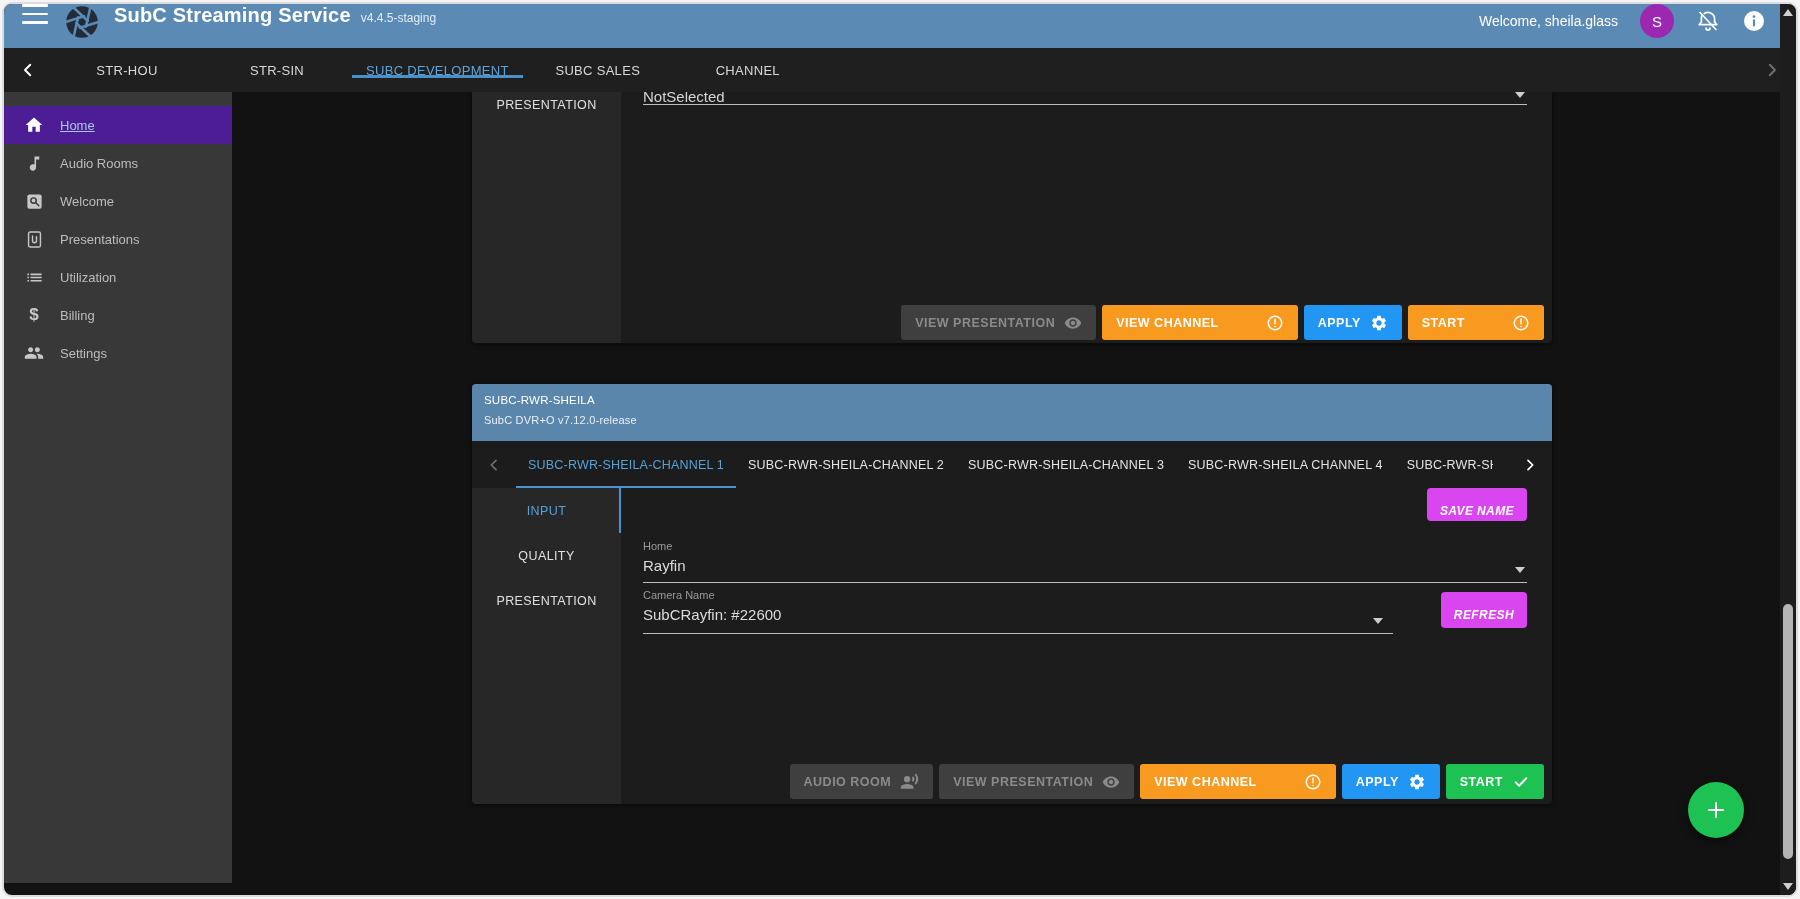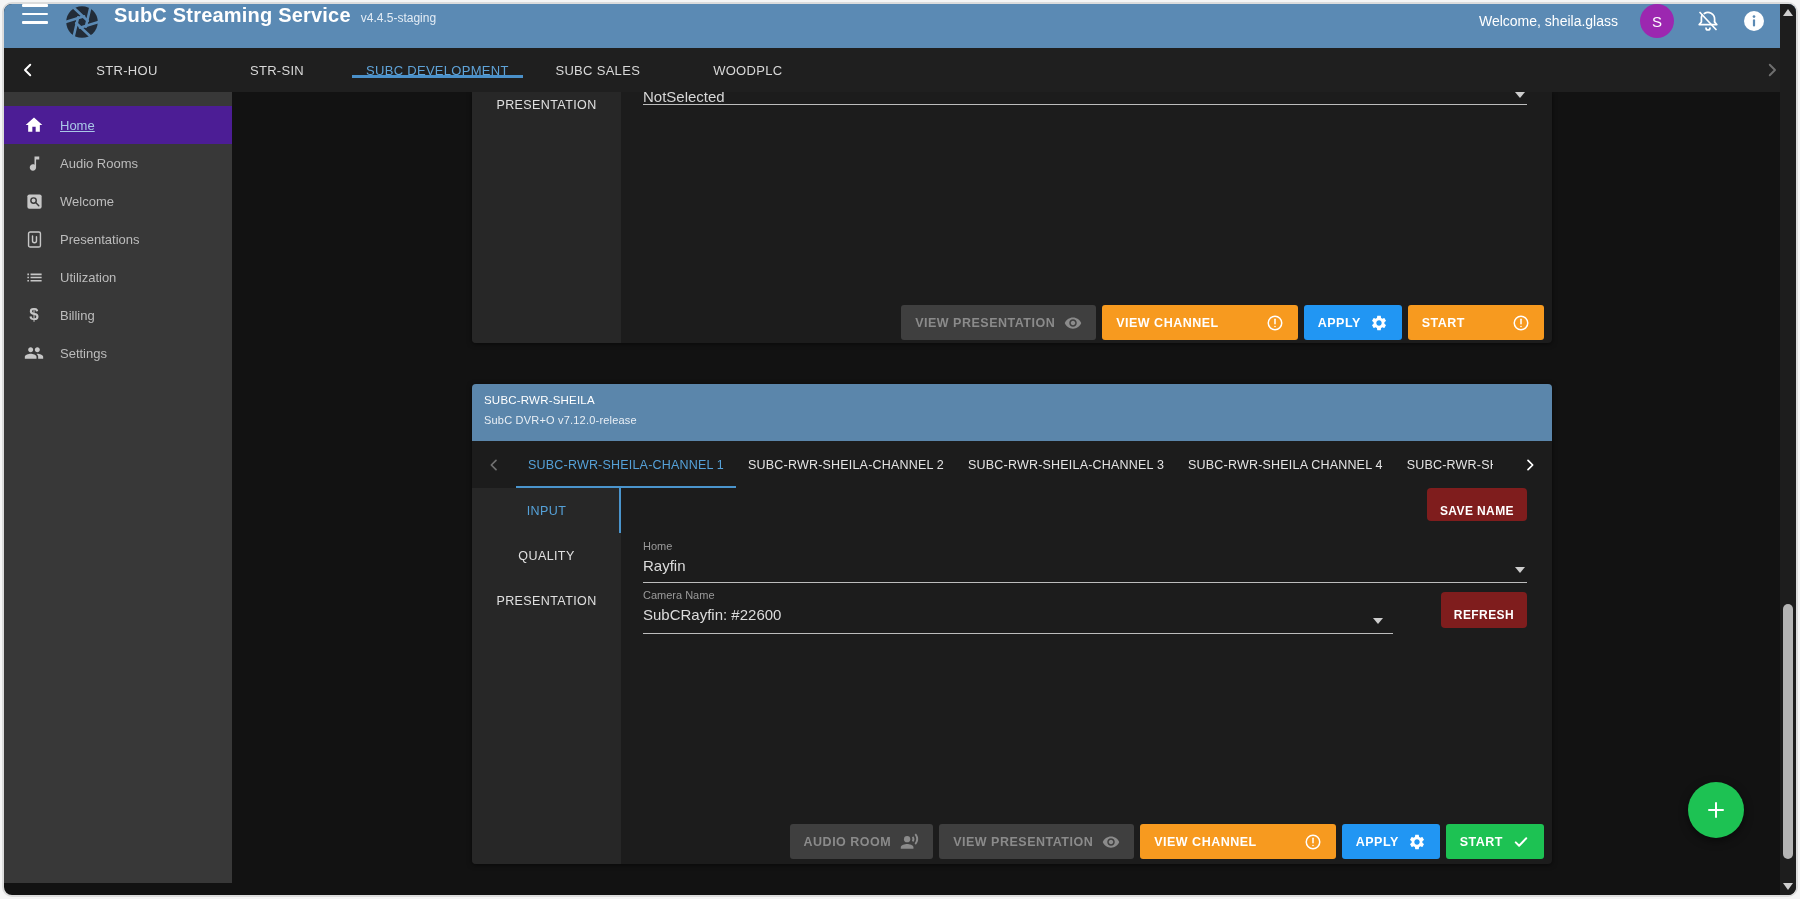--- a/index.html
+++ b/index.html
@@ -58,25 +58,25 @@
   .card-actions{ position:absolute; right:8px; bottom:3px; display:flex; gap:6px; }
 
   
   .btn{ height:35px; display:inline-flex; align-items:center; gap:9px; padding:0 14px; border:none;
         border-radius:3px; font-family:inherit; font-size:12.5px; font-weight:bold; letter-spacing:.5px;
         color:#fff; cursor:pointer; white-space:nowrap; }
   .btn.disabled{ background:#3f3f3f; color:#8b8b8b; cursor:default; }
   .btn.orange{ background:#f79a1f;gap:47px; }
   .btn.blue{ background:#2196f3; }
   .btn.green{ background:#1dc253; }
-  .btn-steel{ background:#7f1d1d; color:#fff; border:none; border-radius:4px; height:33px; padding:16px 13px;
-              font-family:inherit; font-size:12px; font-weight:bold; letter-spacing:.4px; cursor:pointer; }
-
-  
-  .card2{ top:292px; height:480px; display:flex; flex-direction:column; overflow:hidden; }
+  .btn-steel{ background:#d946ef; color:#fff; border:none; border-radius:4px; height:33px; padding:16px 13px;
+              font-family:inherit; font-size:12px; font-weight:bold; letter-spacing:.4px; cursor:pointer;font-style:italic; }
+
+  
+  .card2{ top:292px; height:420px; display:flex; flex-direction:column; overflow:hidden; }
   .card2-header{ height:57px; background:#5b86ab; padding:10px 12px 0; flex-shrink:0; }
   .ch-title{ font-size:11.5px; color:#fff; letter-spacing:.2px; margin-bottom:8px; }
   .ch-sub{ font-size:11px; color:#e9eff5; letter-spacing:.2px; }
   .chan-tabs{ height:47px; display:flex; align-items:stretch; flex-shrink:0; }
   .chan-arrow{ width:44px; display:flex; align-items:center; justify-content:center; cursor:pointer; }
   .chan-arrow.right{ margin-left:auto; }
   .chan-tab{ padding:0 12px; font-size:12.5px; color:#e4e4e4; letter-spacing:.2px; display:flex;
              align-items:center; position:relative; cursor:pointer; white-space:nowrap; }
   .chan-tab.active{ color:#55a1d8; }
   .chan-tab.active::after{ content:""; position:absolute; left:0; right:0; bottom:0; height:2px; background:#4a94cc; }
@@ -168,21 +168,21 @@
   <div class="tabbar">
     <div class="nav-arrow">
       <svg width="18" height="18" viewBox="0 0 24 24" fill="none" stroke="#fff" stroke-width="2.6" stroke-linecap="round" stroke-linejoin="round">
           <polyline points="15 5 8 12 15 19"></polyline>
         </svg>
     </div>
     <div class="wtab">STR-HOU</div>
     <div class="wtab">STR-SIN</div>
     <div class="wtab active">SUBC DEVELOPMENT</div>
     <div class="wtab">SUBC SALES</div>
-    <div class="wtab">WOODPLC</div>
+    <div class="wtab">CHANNEL</div>
     <div class="nav-arrow right">
       <svg width="18" height="18" viewBox="0 0 24 24" fill="none" stroke="#6f6f6f" stroke-width="2.6" stroke-linecap="round" stroke-linejoin="round">
           <polyline points="9 5 16 12 9 19"></polyline>
         </svg>
     </div>
   </div>
 
   <div class="body">
 
     <div class="sidebar">

